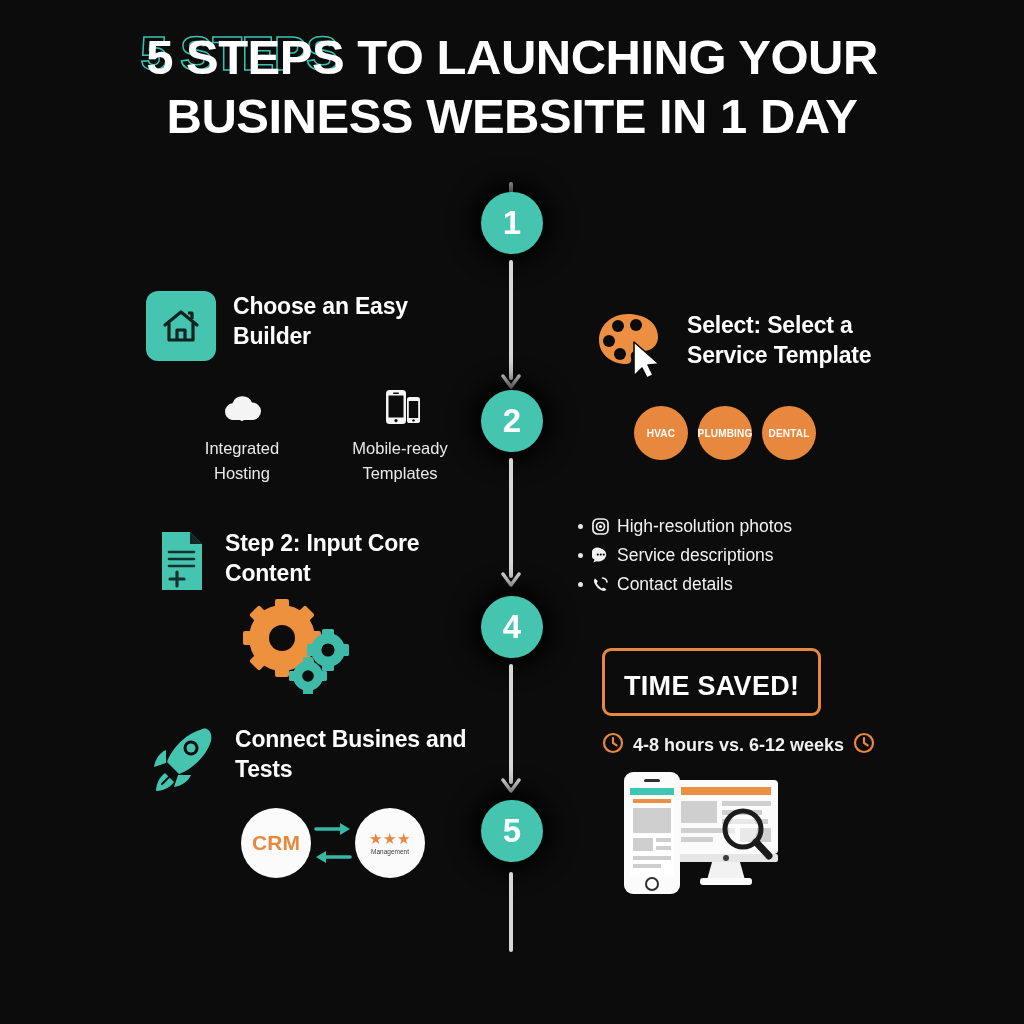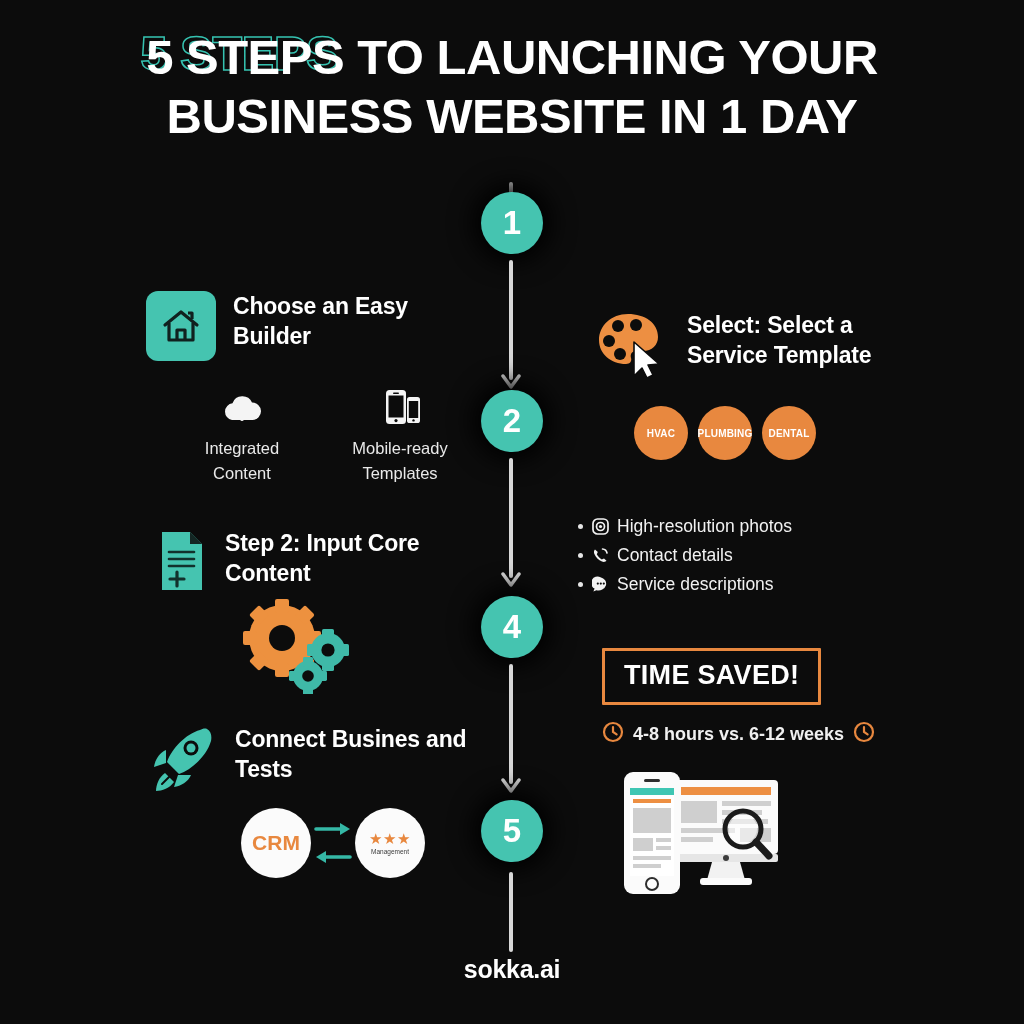--- a/index.html
+++ b/index.html
@@ -72,22 +72,22 @@
 
   
   .bullets{position:absolute;left:578px;top:512px;}
   .bl{display:flex;align-items:center;gap:7px;height:29px;font-size:17.5px;color:#f2f2f2;}
   .bl .dot{width:5px;height:5px;border-radius:50%;background:#e6e6e6;flex:none;}
   .bl .bi{width:20px;display:flex;align-items:center;justify-content:center;flex:none;}
 
   
   .ts-wrap{position:absolute;left:602px;top:648px;}
   .ts-box{
-    border:3.5px solid #e8883f;border-radius:1px;
-    padding:9px 19px 11px;display:inline-block;
+    border:3.5px solid #e8883f;border-radius:9px;
+    padding:20px 19px 11px;display:inline-block;
   }
   .ts-box .lbl{font-size:27px;font-weight:bold;letter-spacing:0.3px;color:#ffffff;}
   .ts-sub{display:flex;align-items:center;gap:9px;margin-top:16px;font-size:18px;font-weight:bold;color:#f0f0f0;}
 
   
   .crm-row{position:absolute;left:241px;top:808px;display:flex;align-items:center;}
   .circ{
     width:70px;height:70px;border-radius:50%;background:#fbfbfb;
     display:flex;flex-direction:column;align-items:center;justify-content:center;flex:none;
   }
@@ -167,21 +167,21 @@
     </div>
     <div class="feat-row">
       <div class="feat">
         <div class="fi">
           <svg width="42" height="34" viewBox="0 0 42 34">
             <path d="M11 27 A8.5 8.5 0 0 1 11.5 10.2 A10.5 10.5 0 0 1 31 9.5 A7.6 7.6 0 0 1 31.5 27 Z" fill="#f4f4f4"></path>
             <path d="M21 13 L21 26" stroke="#f4f4f4" stroke-width="4" stroke-linecap="round"></path>
             <path d="M15.5 21 L21 28 L26.5 21 Z" fill="#f4f4f4"></path>
           </svg>
         </div>
-        <div class="fl">Integrated Content</div>
+        <div class="fl">Integrated Hosting</div>
       </div>
       <div class="feat">
         <div class="fi">
           <svg width="44" height="40" viewBox="0 0 44 40">
             <rect x="8" y="3" width="20" height="34" rx="3.5" fill="#f4f4f4"></rect>
             <rect x="10.5" y="8.5" width="15" height="22" fill="#0c0c0c"></rect>
             <rect x="15" y="5.4" width="6" height="1.6" rx="0.8" fill="#0c0c0c"></rect>
             <circle cx="18" cy="33.6" r="1.6" fill="#0c0c0c"></circle>
             <rect x="29" y="10" width="13" height="26" rx="2.6" fill="#f4f4f4"></rect>
             <rect x="30.8" y="14" width="9.4" height="17" fill="#0c0c0c"></rect>
@@ -316,37 +316,37 @@
             <circle cx="8.5" cy="8.5" r="4" fill="none" stroke="#f2f2f2" stroke-width="1.7"></circle>
             <circle cx="8.5" cy="8.5" r="1.6" fill="#f2f2f2"></circle>
           </svg>
       </span>
       <span>High-resolution photos</span>
     </div>
     <div class="bl">
       <span class="dot"></span>
       <span class="bi">
         <svg width="17" height="17" viewBox="0 0 17 17">
-            <path d="M3 2.4 C2 3.4 1.6 5 2.4 7 C3.6 10.2 6.6 13.4 10 14.6 C12 15.3 13.6 14.8 14.5 13.8 L12 11.4 L9.8 12.4 C8 11.4 5.8 9.2 4.8 7.2 L5.8 5 Z" fill="#f2f2f2"></path>
-            <path d="M10.5 2 A5 5 0 0 1 15 6" fill="none" stroke="#f2f2f2" stroke-width="1.6" stroke-linecap="round"></path>
+            <path d="M8.5 1.2 A7.3 6.4 0 1 1 4.4 14.2 L1.4 15.6 L2.6 12.6 A6.4 6.4 0 0 1 8.5 1.2 Z" fill="#f2f2f2"></path>
+            <circle cx="5.8" cy="7.6" r="1.1" fill="#0c0c0c"></circle>
+            <circle cx="8.8" cy="7.6" r="1.1" fill="#0c0c0c"></circle>
+            <circle cx="11.8" cy="7.6" r="1.1" fill="#0c0c0c"></circle>
           </svg>
       </span>
-      <span>Contact details</span>
+      <span>Service descriptions</span>
     </div>
     <div class="bl">
       <span class="dot"></span>
       <span class="bi">
         <svg width="17" height="17" viewBox="0 0 17 17">
-            <path d="M8.5 1.2 A7.3 6.4 0 1 1 4.4 14.2 L1.4 15.6 L2.6 12.6 A6.4 6.4 0 0 1 8.5 1.2 Z" fill="#f2f2f2"></path>
-            <circle cx="5.8" cy="7.6" r="1.1" fill="#0c0c0c"></circle>
-            <circle cx="8.8" cy="7.6" r="1.1" fill="#0c0c0c"></circle>
-            <circle cx="11.8" cy="7.6" r="1.1" fill="#0c0c0c"></circle>
+            <path d="M3 2.4 C2 3.4 1.6 5 2.4 7 C3.6 10.2 6.6 13.4 10 14.6 C12 15.3 13.6 14.8 14.5 13.8 L12 11.4 L9.8 12.4 C8 11.4 5.8 9.2 4.8 7.2 L5.8 5 Z" fill="#f2f2f2"></path>
+            <path d="M10.5 2 A5 5 0 0 1 15 6" fill="none" stroke="#f2f2f2" stroke-width="1.6" stroke-linecap="round"></path>
           </svg>
       </span>
-      <span>Service descriptions</span>
+      <span>Contact details</span>
     </div>
   </div>
 
   <div class="ts-wrap">
     <div class="ts-box">
       <span class="lbl">TIME SAVED!</span>
     </div>
     <div class="ts-sub">
       <span>
         <svg width="22" height="22" viewBox="0 0 22 22">
@@ -397,15 +397,14 @@
         <rect x="44" y="70" width="15" height="4"></rect>
         <rect x="44" y="78" width="15" height="4"></rect>
         <rect x="21" y="88" width="38" height="4"></rect>
         <rect x="21" y="96" width="28" height="4"></rect>
       </g>
       <rect x="32" y="11" width="16" height="3" rx="1.5" fill="#2e2e2e"></rect>
       <circle cx="40" cy="116" r="6" fill="#ffffff" stroke="#2e2e2e" stroke-width="2"></circle>
     </svg>
   </div>
 
-  <div class="footer">sokka.ai</div>
 
 </div>
 
 </body></html>

